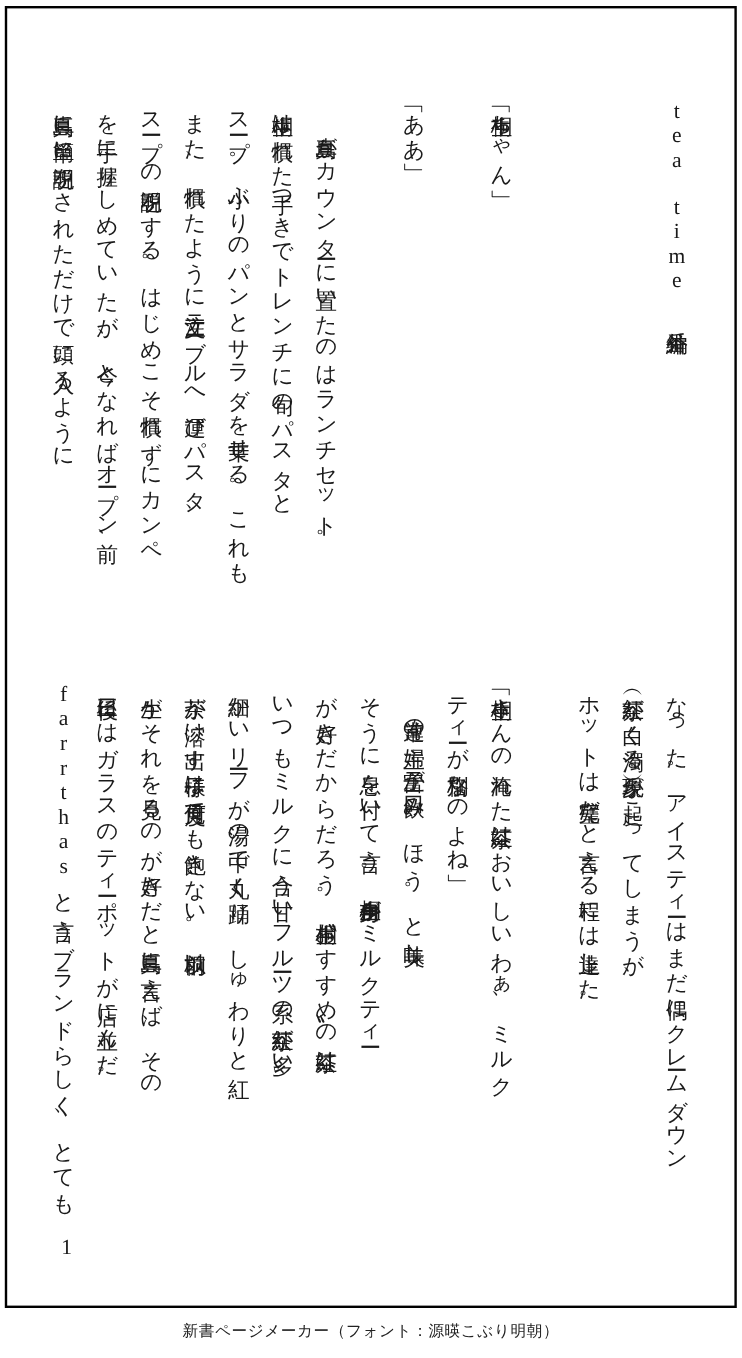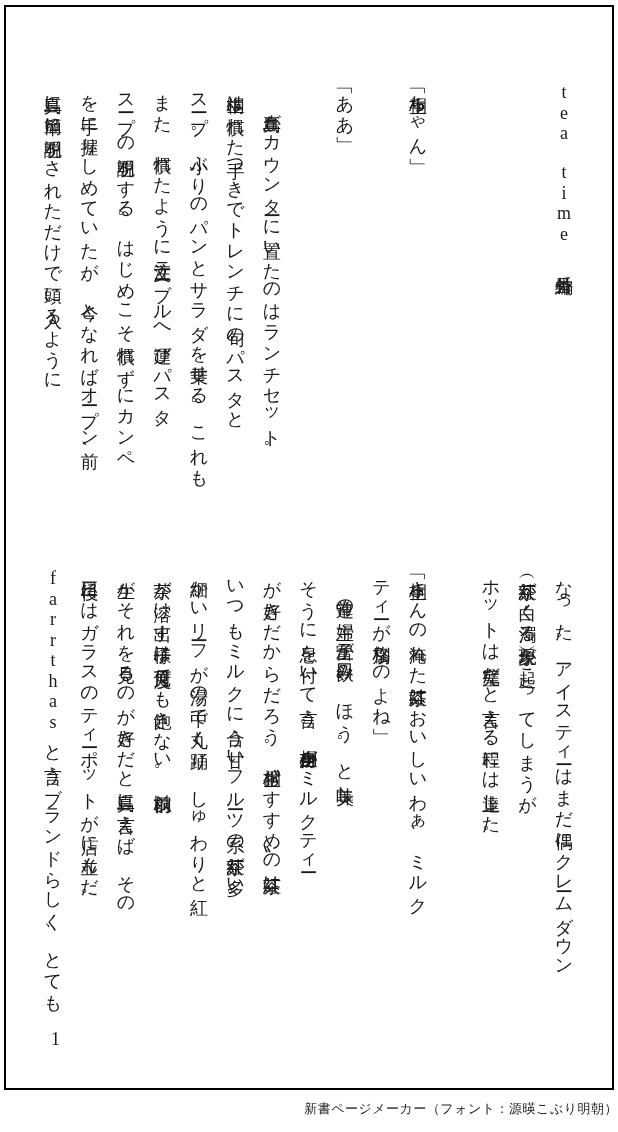--- a/index.html
+++ b/index.html
@@ -47,21 +47,21 @@
     left: 51px;
     top: 1029px;
     font-size: 18px;
     color: #1a1a1a;
   }
   .footer-caption {
     position: absolute;
     left: 0;
     top: 1100px;
     width: 618px;
-    text-align: right;
+    text-align: center;
     font-size: 13px;
     letter-spacing: 0.5px;
     color: #222222;
   }
 </style>
 </head>
 <body>
 
 <div class="page">
   <div class="vband band-top">

